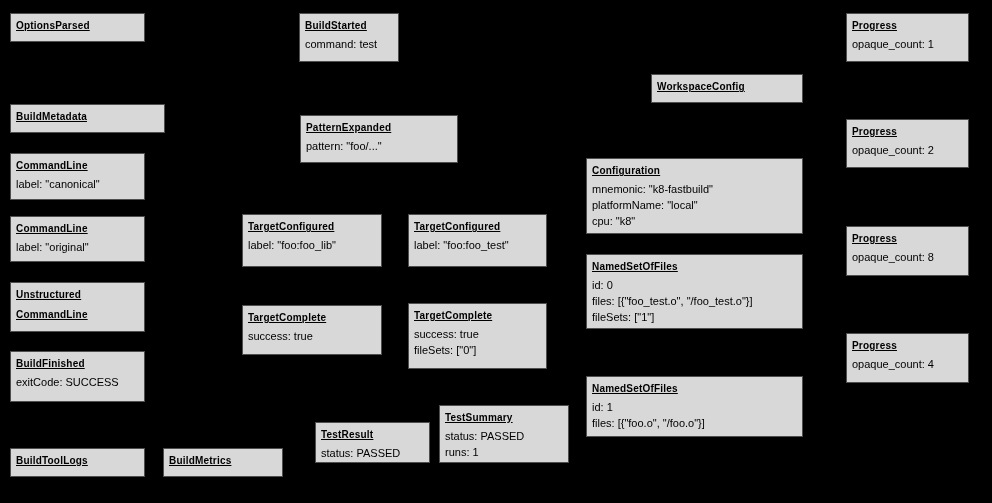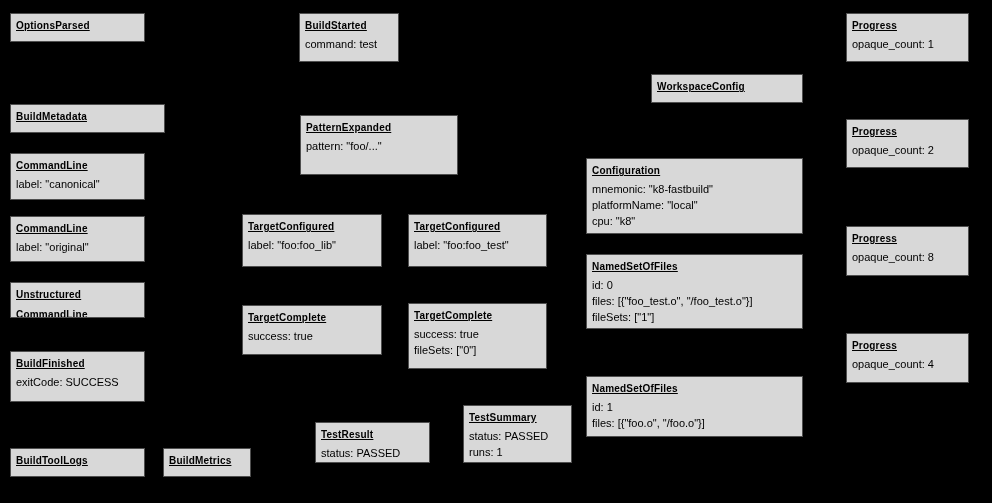--- a/index.html
+++ b/index.html
@@ -55,44 +55,44 @@
   <div class="box" style="left:10px;top:153px;width:135px;height:47px">
     <div class="box-title">CommandLine</div>
     <div class="box-line">label: "canonical"</div>
   </div>
 
   <div class="box" style="left:10px;top:216px;width:135px;height:46px">
     <div class="box-title">CommandLine</div>
     <div class="box-line">label: "original"</div>
   </div>
 
-  <div class="box" style="left:10px;top:282px;width:135px;height:36px">
+  <div class="box" style="left:10px;top:282px;width:135px;height:50px">
     <div class="box-title">Unstructured
 CommandLine</div>
   </div>
 
   <div class="box" style="left:10px;top:351px;width:135px;height:51px">
     <div class="box-title">BuildFinished</div>
     <div class="box-line">exitCode: SUCCESS</div>
   </div>
 
   <div class="box" style="left:10px;top:448px;width:135px;height:29px">
     <div class="box-title">BuildToolLogs</div>
   </div>
 
-  <div class="box" style="left:163px;top:448px;width:88px;height:29px">
+  <div class="box" style="left:163px;top:448px;width:120px;height:29px">
     <div class="box-title">BuildMetrics</div>
   </div>
 
   <div class="box" style="left:299px;top:13px;width:100px;height:49px">
     <div class="box-title">BuildStarted</div>
     <div class="box-line">command: test</div>
   </div>
 
-  <div class="box" style="left:300px;top:115px;width:158px;height:60px">
+  <div class="box" style="left:300px;top:115px;width:158px;height:48px">
     <div class="box-title">PatternExpanded</div>
     <div class="box-line">pattern: "foo/..."</div>
   </div>
 
   <div class="box" style="left:242px;top:214px;width:140px;height:53px">
     <div class="box-title">TargetConfigured</div>
     <div class="box-line">label: "foo:foo_lib"</div>
   </div>
 
   <div class="box" style="left:408px;top:214px;width:139px;height:53px">
@@ -109,21 +109,21 @@
     <div class="box-title">TargetComplete</div>
     <div class="box-line">success: true</div>
     <div class="box-line">fileSets: ["0"]</div>
   </div>
 
   <div class="box" style="left:315px;top:422px;width:115px;height:41px">
     <div class="box-title">TestResult</div>
     <div class="box-line">status: PASSED</div>
   </div>
 
-  <div class="box" style="left:463px;top:405px;width:109px;height:58px">
+  <div class="box" style="left:439px;top:405px;width:130px;height:58px">
     <div class="box-title">TestSummary</div>
     <div class="box-line">status: PASSED</div>
     <div class="box-line">runs: 1</div>
   </div>
 
   <div class="box" style="left:651px;top:74px;width:152px;height:29px">
     <div class="box-title">WorkspaceConfig</div>
   </div>
 
   <div class="box" style="left:586px;top:158px;width:217px;height:76px">

